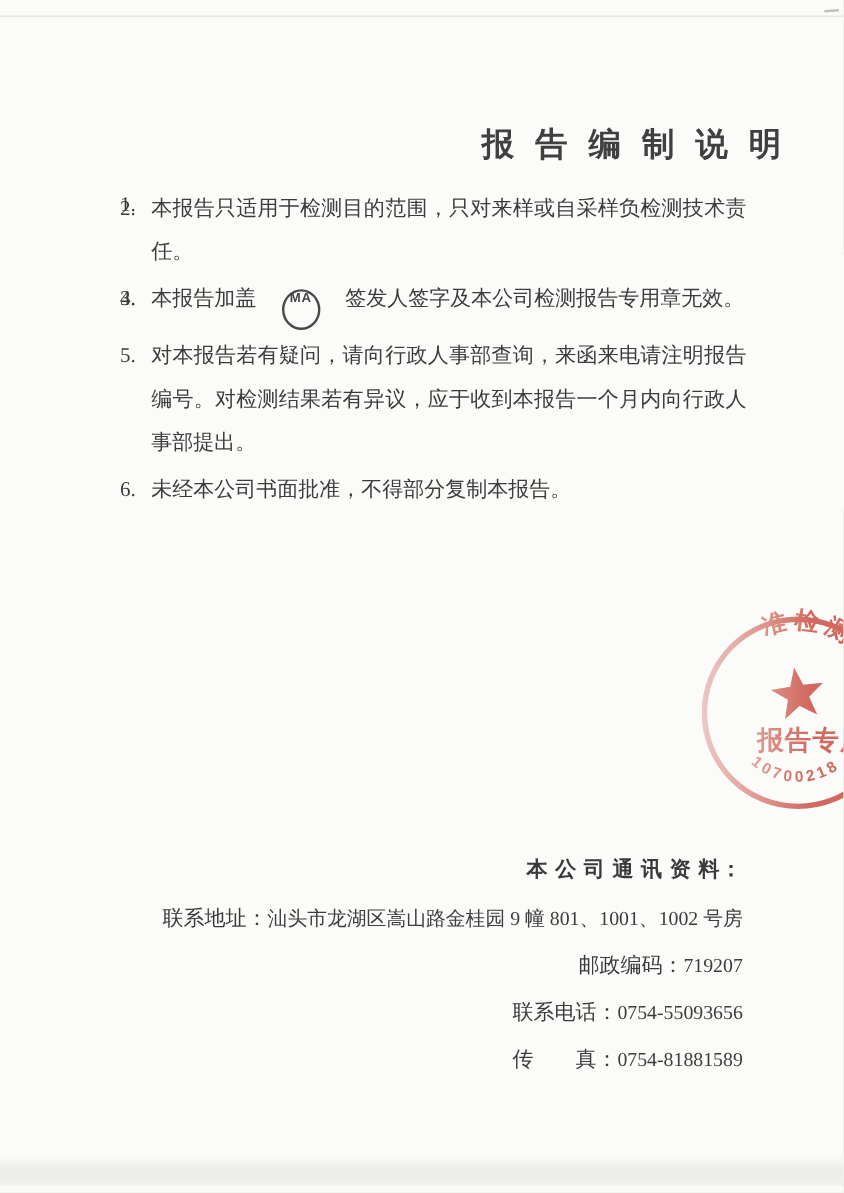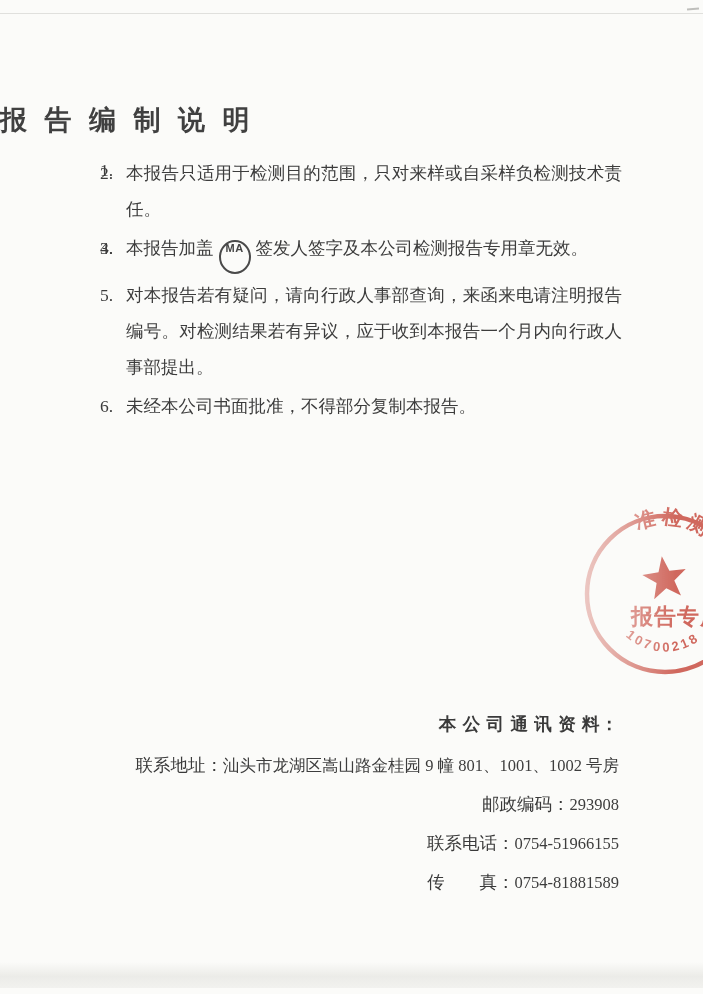--- a/index.html
+++ b/index.html
@@ -13,42 +13,42 @@
     color:#3d3d3d;
   }
   
   .scan-top-line{position:absolute;top:13px;left:0;width:703px;height:1px;background:#d9d9d6;opacity:.8;}
   .scan-top-speck{position:absolute;top:8px;left:687px;width:12px;height:2px;background:#bfbfbc;transform:rotate(-4deg);}
   .scan-bottom-band{position:absolute;top:962px;left:0;width:703px;height:26px;
     background:linear-gradient(to bottom, rgba(240,240,237,0), #e9e9e5 55%, #f0f0ed);opacity:.85;}
   
   .title{
     position:absolute;top:84px;left:0;width:656px;
-    text-align:left;
+    text-align:right;
     font-family:"Liberation Sans","DejaVu Sans",sans-serif;
     font-size:27px;font-weight:600;letter-spacing:5px;
     color:#404040;
   }
   
   .list{position:absolute;top:152px;left:99px;width:523px;}
   .item{
     position:relative;
     padding-left:27px;
     font-size:17.5px;line-height:36px;
     text-align:justify;
     margin-bottom:3px;
     color:#3c3c3c;
   }
   .item .num{position:absolute;left:1px;top:0;}
   .cma-mark{
     display:inline-block;
     border:2px solid #4a4a4a;
     border-radius:50% / 50%;
     padding:1px 5px 18px 5px;
-    margin:0 5px;
+    margin:0 21px;
     font-family:"Liberation Sans","DejaVu Sans",sans-serif;
     font-weight:bold;font-size:11px;line-height:1;
     letter-spacing:.5px;
     vertical-align:2px;
     color:#454545;
   }
   
   .contact{position:absolute;top:712px;left:99px;width:520px;text-align:right;}
   .contact-heading{
     font-size:17.5px;font-weight:bold;letter-spacing:1px;
@@ -121,24 +121,24 @@
       </text>
     </g>
   </svg>
 
   <div class="contact">
     <div class="contact-heading">本 公 司 通 讯 资 料：</div>
     <div class="contact-row">
       <span class="label">联系地址：</span><span class="value">汕头市龙湖区嵩山路金桂园 9 幢 801、1001、1002 号房</span>
     </div>
     <div class="contact-row">
-      <span class="label">邮政编码：</span><span class="value">293908</span>
+      <span class="label">邮政编码：</span><span class="value">719207</span>
     </div>
     <div class="contact-row">
-      <span class="label">联系电话：</span><span class="value">0754-51966155</span>
+      <span class="label">联系电话：</span><span class="value">0754-55093656</span>
     </div>
     <div class="contact-row">
       <span class="label">传　　真：</span><span class="value">0754-81881589</span>
     </div>
   </div>
 
   <div class="scan-bottom-band"></div>
 </div>
 
 </body></html>

